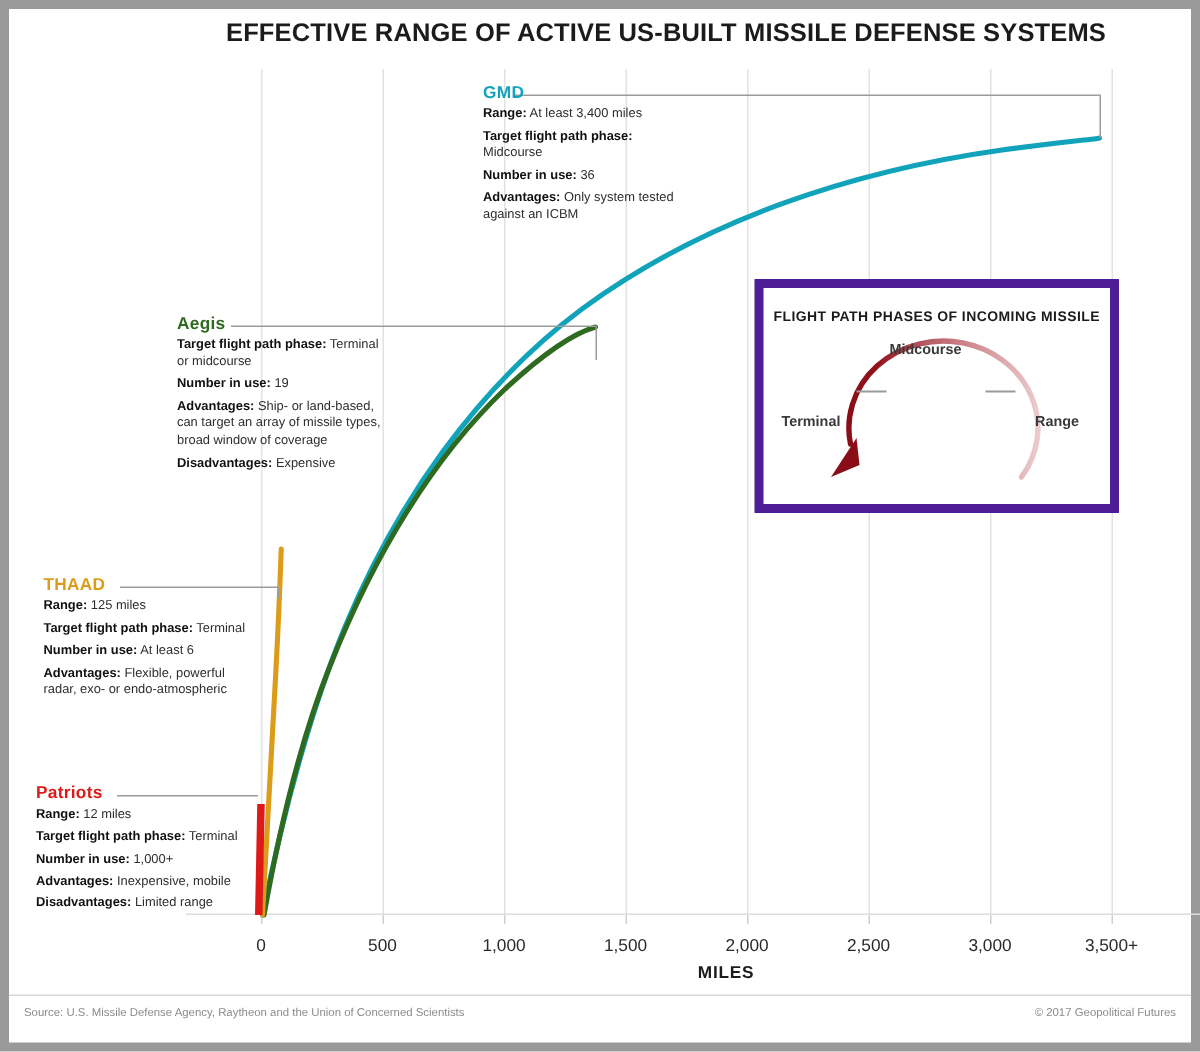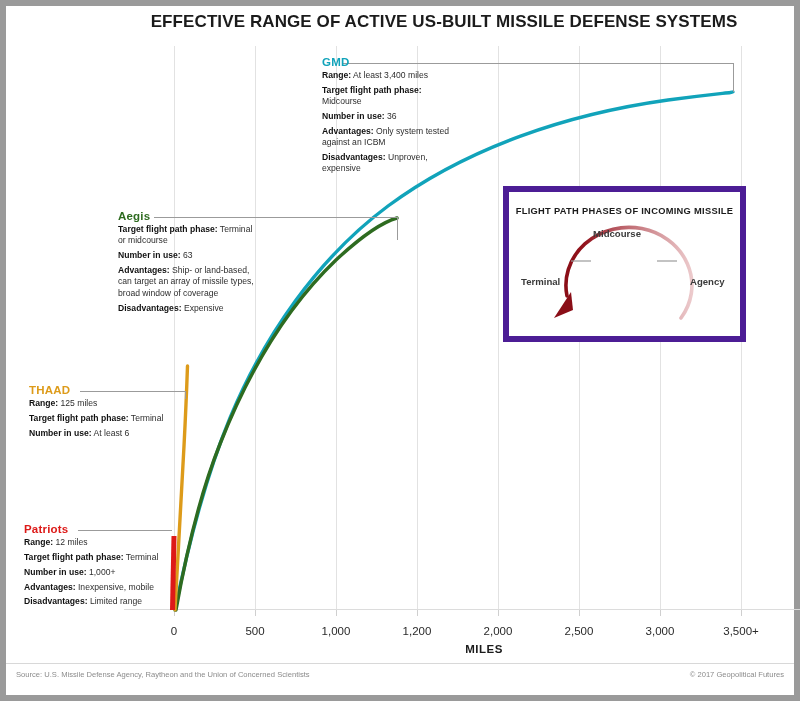--- a/index.html
+++ b/index.html
@@ -108,21 +108,21 @@
     <div class="tick" style="left:168px;"></div>
     <div class="tick" style="left:249px;"></div>
     <div class="tick" style="left:330px;"></div>
     <div class="tick" style="left:411px;"></div>
     <div class="tick" style="left:492px;"></div>
     <div class="tick" style="left:573px;"></div>
 
     <div class="xlab" style="left:6px;">0</div>
     <div class="xlab" style="left:87px;">500</div>
     <div class="xlab" style="left:168px;">1,000</div>
-    <div class="xlab" style="left:249px;">1,200</div>
+    <div class="xlab" style="left:249px;">1,500</div>
     <div class="xlab" style="left:330px;">2,000</div>
     <div class="xlab" style="left:411px;">2,500</div>
     <div class="xlab" style="left:492px;">3,000</div>
     <div class="xlab" style="left:573px;">3,500+</div>
 
     <svg id="curves" viewBox="0 0 632 564" preserveAspectRatio="none">
       <path d="M 7,564 C 20,500 38,430 62,372 C 96,290 150,212 220,160 C 300,101 400,68 500,54 C 545,48 565,46.5 565,46" fill="none" stroke="#11a3ba" stroke-width="3.4" stroke-linecap="round"></path>
       <path d="M 8,564 C 18,508 32,448 52,398 C 82,322 122,258 168,214 C 196,188 215,176 229,172" fill="none" stroke="#2e6b20" stroke-width="3.4" stroke-linecap="round"></path>
       <path d="M 7,564 C 10,505 13,450 16,400 C 18,362 19,334 19.5,320" fill="none" stroke="#dd9b1a" stroke-width="3.4" stroke-linecap="round"></path>
       <path d="M 4.5,564 C 5,538 5.5,512 6,490" fill="none" stroke="#dd1a18" stroke-width="5" stroke-linecap="butt"></path>
@@ -144,37 +144,33 @@
       <span>Midcourse</span>
     </div>
     <div class="row">
       <b>Number in use:</b>
       <span>36</span>
     </div>
     <div class="row">
       <b>Advantages:</b>
       <span>Only system tested against an ICBM</span>
     </div>
-    <div class="row">
-      <b>Disadvantages:</b>
-      <span>Unproven, expensive</span>
-    </div>
   </div>
 
   <div class="leader-h" style="left:148px;top:211px;width:243px;"></div>
   <div class="leader-v" style="left:391px;top:211px;height:23px;"></div>
   <div class="anno" style="left:112px;top:204px;width:140px;">
     <div class="hd" style="color:#2e6b20;">Aegis</div>
     <div class="row">
       <b>Target flight path phase:</b>
       <span>Terminal or midcourse</span>
     </div>
     <div class="row">
       <b>Number in use:</b>
-      <span>63</span>
+      <span>19</span>
     </div>
     <div class="row">
       <b>Advantages:</b>
       <span>Ship- or land-based, can target an array of missile types, broad window of coverage</span>
     </div>
     <div class="row">
       <b>Disadvantages:</b>
       <span>Expensive</span>
     </div>
   </div>
@@ -187,20 +183,24 @@
       <b>Range:</b>
       <span>125 miles</span>
     </div>
     <div class="row">
       <b>Target flight path phase:</b>
       <span>Terminal</span>
     </div>
     <div class="row">
       <b>Number in use:</b>
       <span>At least 6</span>
+    </div>
+    <div class="row">
+      <b>Advantages:</b>
+      <span>Flexible, powerful radar, exo- or endo-atmospheric</span>
     </div>
   </div>
 
   <div class="leader-h" style="left:72px;top:524px;width:94px;"></div>
   <div class="anno" style="left:18px;top:517px;width:140px;">
     <div class="hd" style="color:#dd1a18;">Patriots</div>
     <div class="row">
       <b>Range:</b>
       <span>12 miles</span>
     </div>
@@ -239,20 +239,20 @@
       <path d="M 172,100 A 63,58 0 1 0 58,78" fill="none" stroke="url(#arcgrad)" stroke-width="3.6" stroke-linecap="round"></path>
 
       <path d="M 45,100 L 62,74 L 64,92 Z" fill="#8a0e17"></path>
 
       <line x1="62" y1="43" x2="82" y2="43" stroke="#9a9a9a" stroke-width="1.2"></line>
       <line x1="148" y1="43" x2="168" y2="43" stroke="#9a9a9a" stroke-width="1.2"></line>
     </svg>
 
     <div class="fp-lab" style="left:84px;top:36px;">Midcourse</div>
     <div class="fp-lab" style="left:12px;top:84px;">Terminal</div>
-    <div class="fp-lab" style="left:181px;top:84px;">Agency</div>
+    <div class="fp-lab" style="left:181px;top:84px;">Range</div>
   </div>
 
   <div id="footrule"></div>
   <div id="source">Source: U.S. Missile Defense Agency, Raytheon and the Union of Concerned Scientists</div>
   <div id="copyright">© 2017 Geopolitical Futures</div>
 
 </div>
 
 </body></html>

